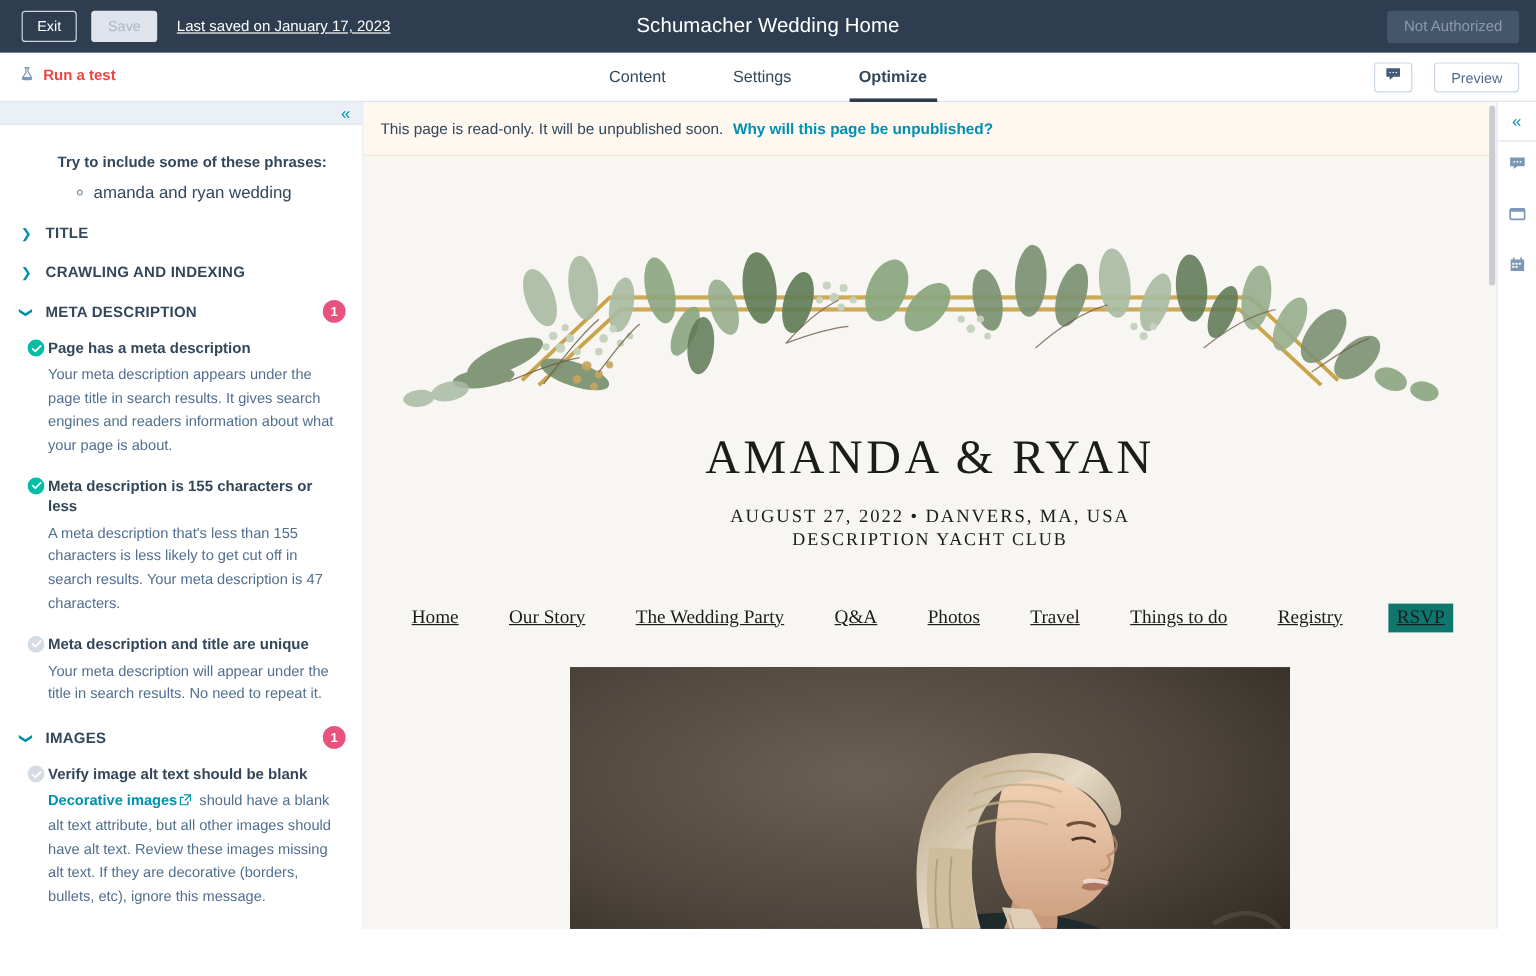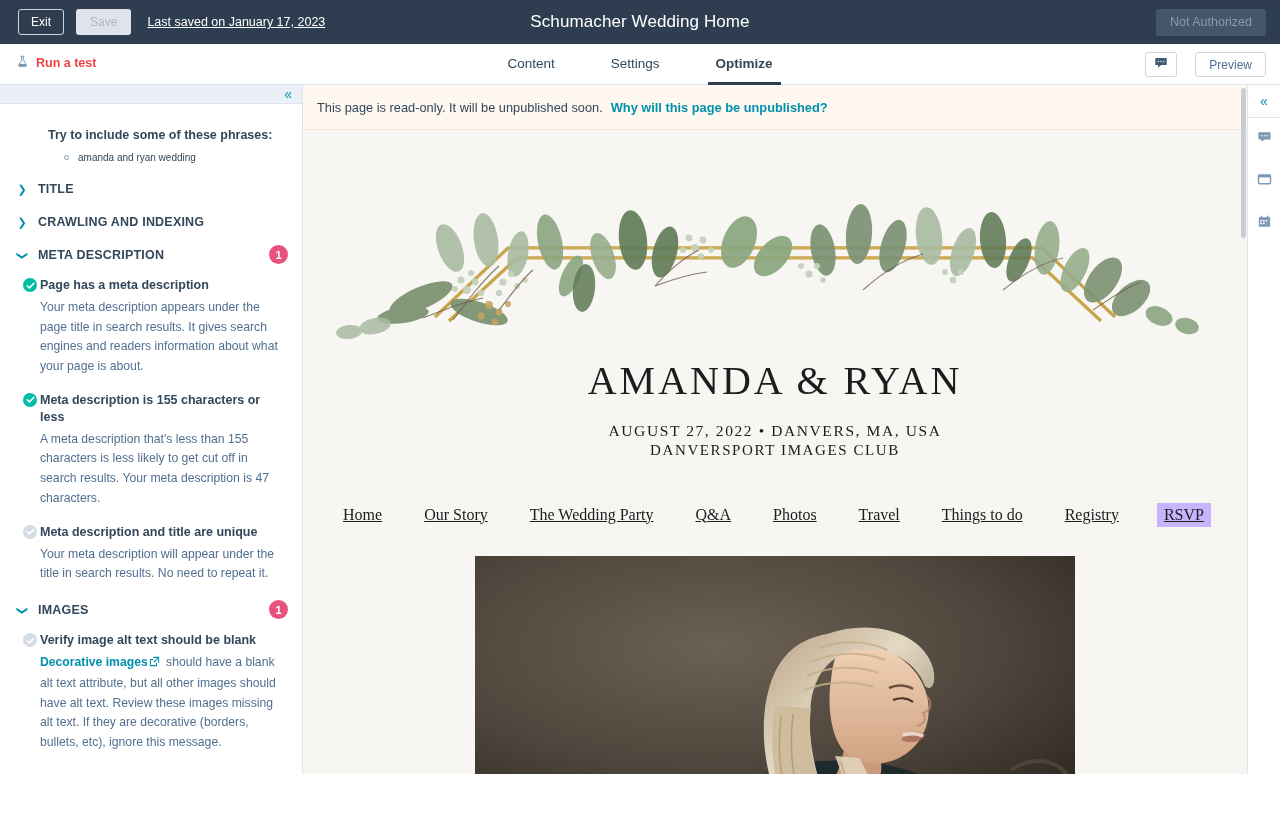--- a/index.html
+++ b/index.html
@@ -89,21 +89,21 @@
   }
   .sidebar-collapse-row {
     height: 19px; background: #eaf0f6; border-bottom: 1px solid #dfe3eb;
     display: flex; align-items: center; justify-content: flex-end; padding-right: 10px;
   }
   .chev-collapse { color: #0091ae; font-size: 14px; line-height: 1; cursor: pointer; }
   .sidebar-body { padding: 14px 18px 0 14px; }
   .phrases-title { font-size: 12.5px; font-weight: bold; color: #33475b; margin: 10px 0 0 34px; }
   .phrase-item {
     display: flex; align-items: center; gap: 9px;
-    margin: 10px 0 0 50px; font-size: 10px; color: #33475b;
+    margin: 10px 0 0 50px; font-size: 14px; color: #33475b;
   }
   .phrase-bullet {
     width: 5px; height: 5px; border-radius: 50%;
     border: 1px solid #7c98b6; background: transparent; flex: none;
   }
 
   .section-head {
     display: flex; align-items: center; gap: 10px;
     margin-top: 19px; padding-left: 2px; cursor: pointer; position: relative;
   }
@@ -160,21 +160,21 @@
   .site-sub .line2 { font-size: 15px; letter-spacing: 1.6px; }
   .site-nav {
     display: flex; justify-content: center; align-items: center;
     gap: 0; margin-top: 44px; flex-wrap: nowrap;
   }
   .site-nav a {
     font-family: "Liberation Serif", serif; font-size: 16px; color: #1c1c1c;
     text-decoration: underline; padding: 2px 4px; margin: 0 17px; cursor: pointer;
     white-space: nowrap;
   }
-  .site-nav a.rsvp { background: #c4b5fd; text-decoration: underline; padding: 3px 7px; }
+  .site-nav a.rsvp { background: #0f766e; text-decoration: underline; padding: 3px 7px; }
   .hero-photo {
     width: 600px; height: 260px; margin: 29px auto 0;
     overflow: hidden; position: relative; background: #2a231d;
   }
 
   
   .rail {
     position: absolute; top: 85px; right: 0; width: 33px; height: 728px;
     background: #fff; border-left: 1px solid #dfe3eb;
   }
@@ -454,21 +454,21 @@
               <ellipse cx="72" cy="196" rx="16" ry="8" transform="rotate(-12 72 196)"></ellipse>
               <ellipse cx="46" cy="202" rx="13" ry="7" transform="rotate(-6 46 202)"></ellipse>
             </g>
           </g>
         </svg>
       </div>
 
       <div class="site-title">AMANDA &amp; RYAN</div>
       <div class="site-sub">
         <div>AUGUST 27, 2022 • DANVERS, MA, USA</div>
-        <div class="line2">DANVERSPORT IMAGES CLUB</div>
+        <div class="line2">DESCRIPTION YACHT CLUB</div>
       </div>
 
       <div class="site-nav">
         <a>Home</a>
         <a>Our Story</a>
         <a>The Wedding Party</a>
         <a>Q&amp;A</a>
         <a>Photos</a>
         <a>Travel</a>
         <a>Things to do</a>

